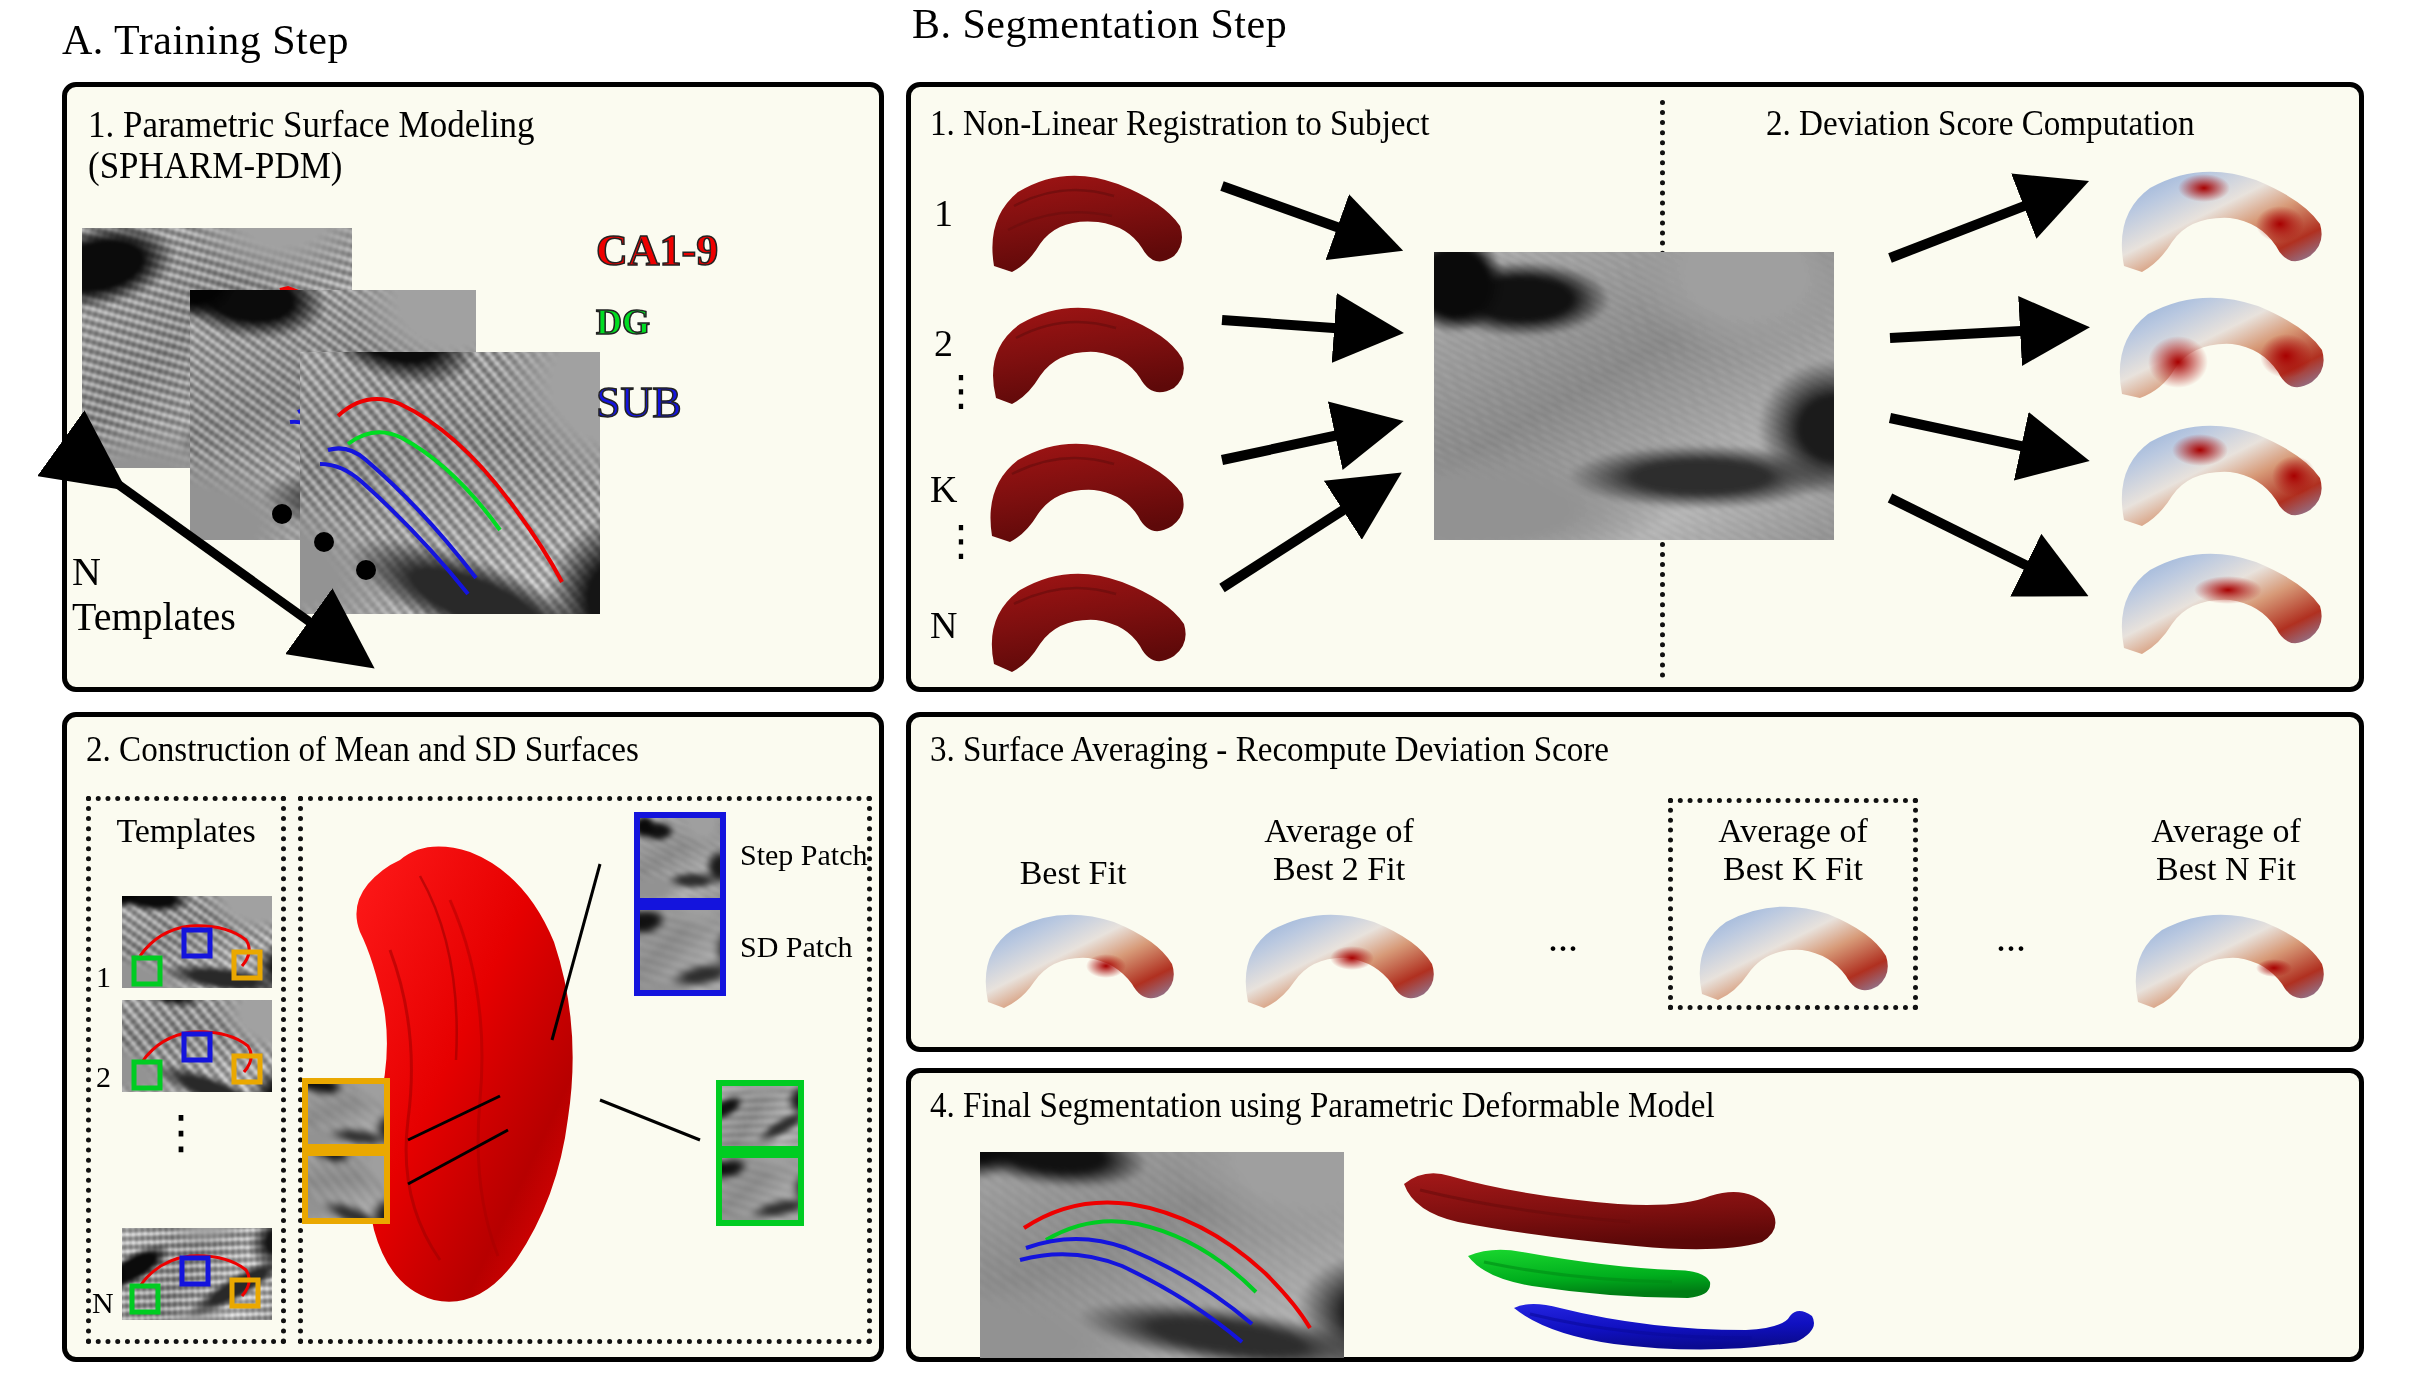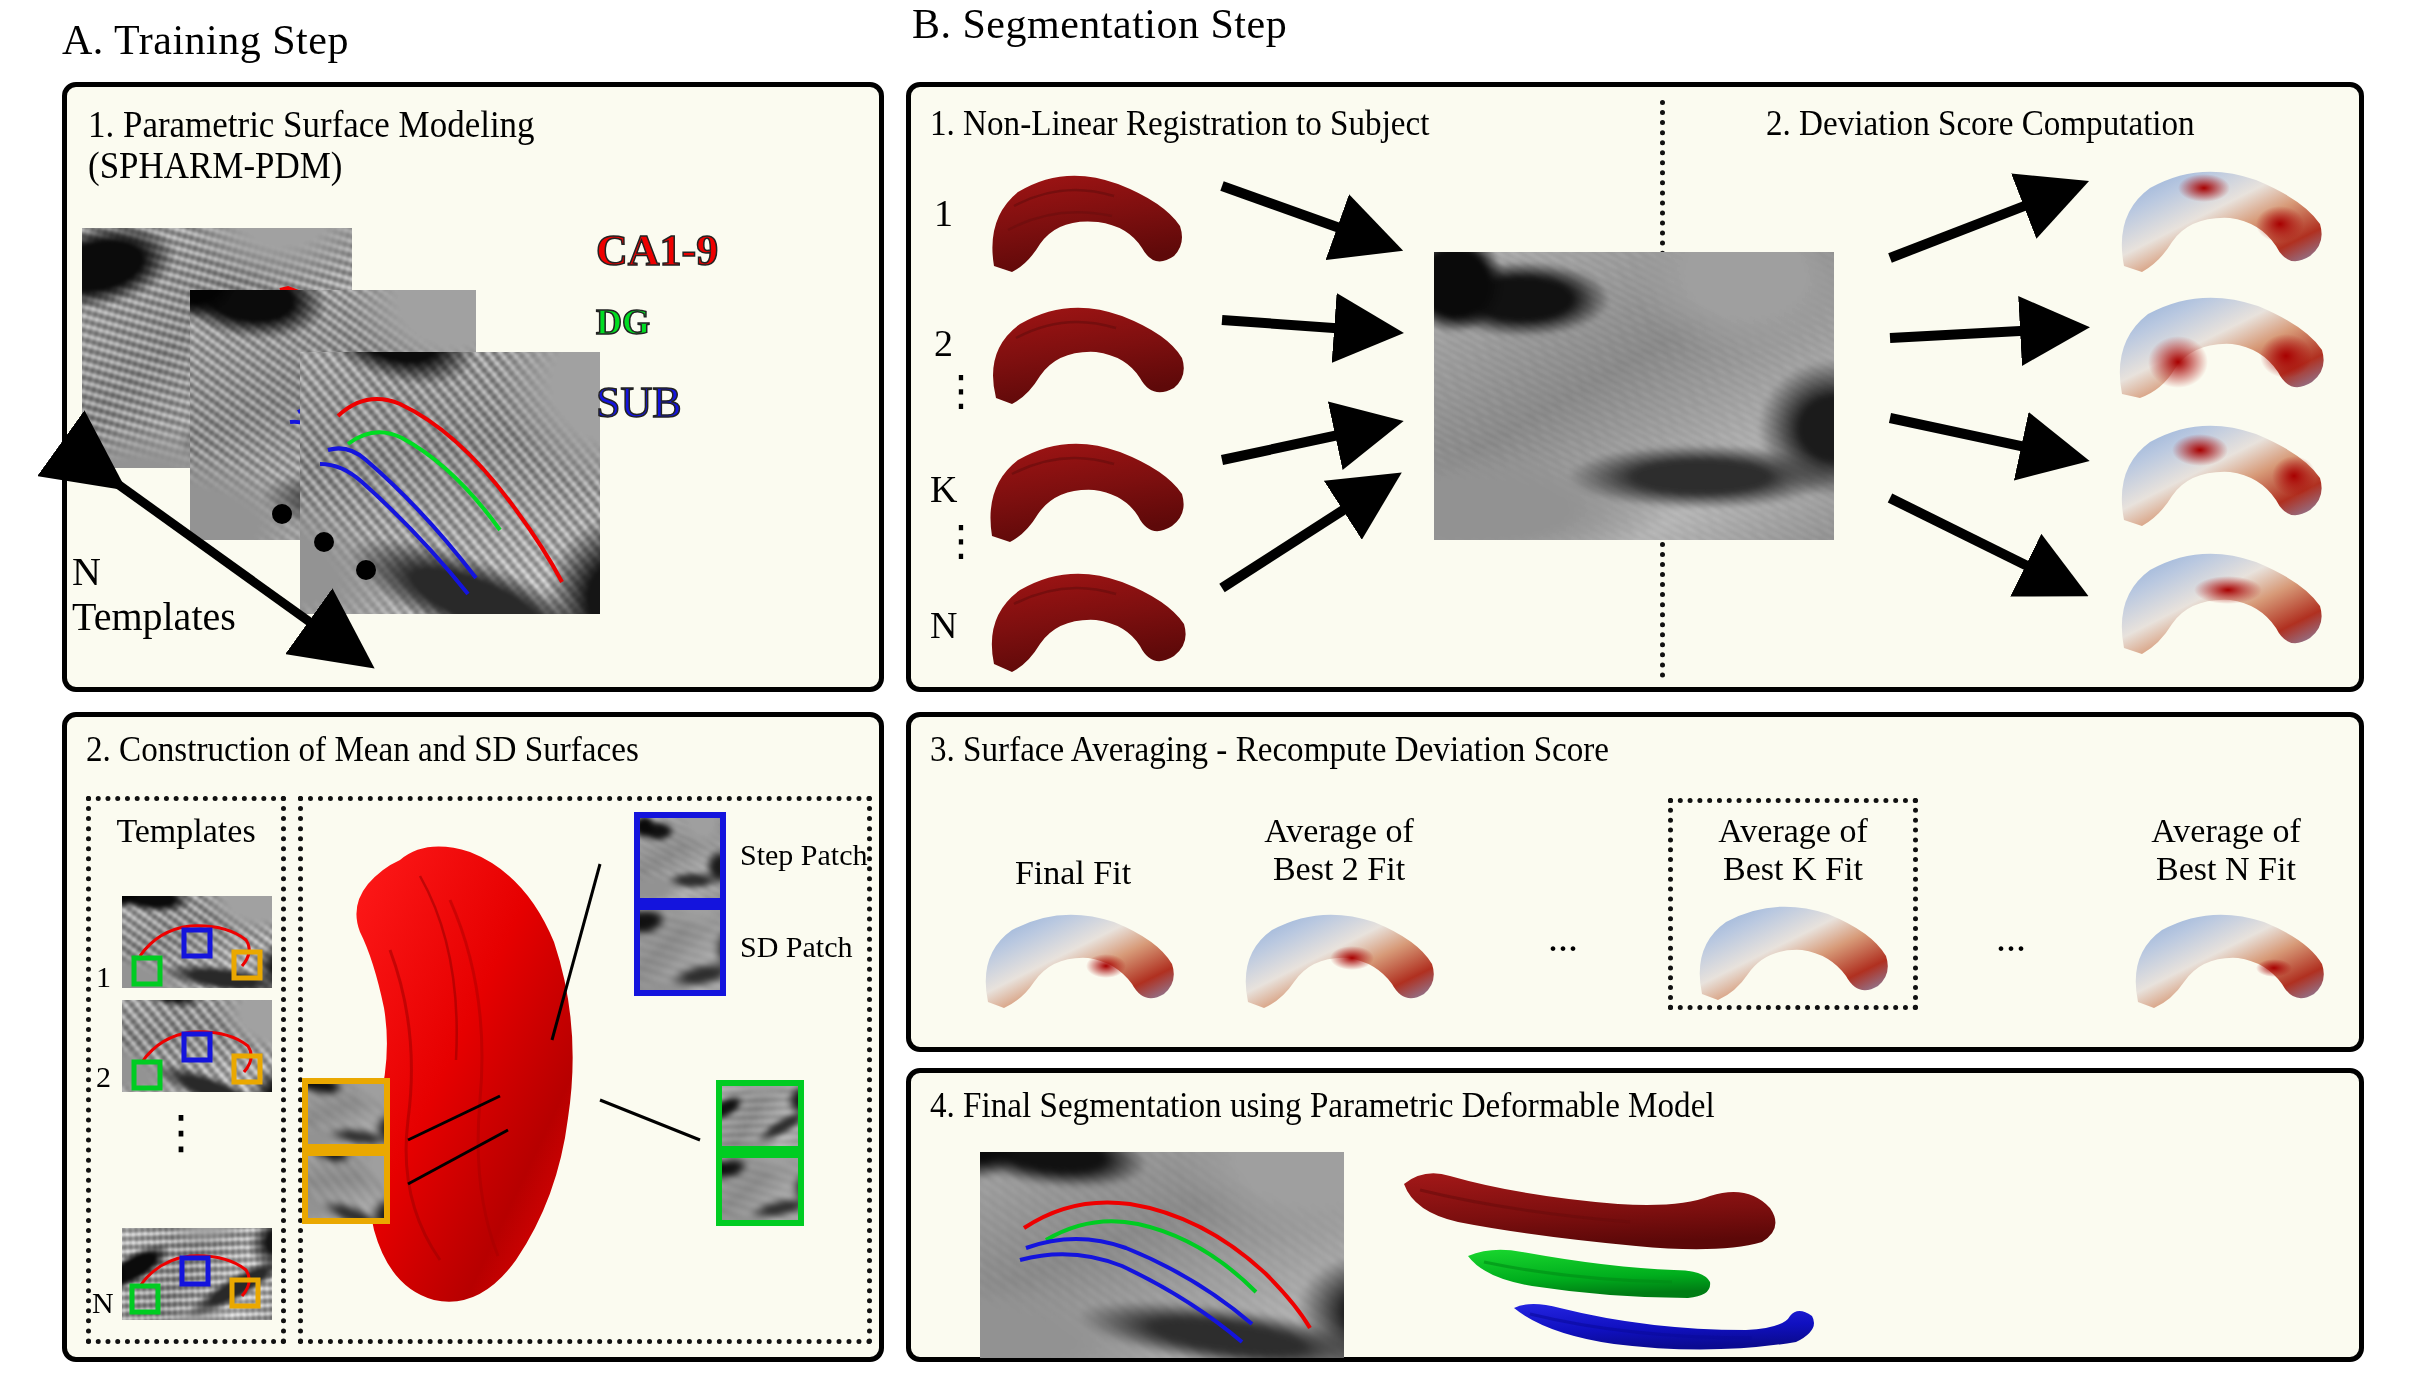--- a/index.html
+++ b/index.html
@@ -268,21 +268,21 @@
 </svg>
 <svg class="abs" style="left:2108px;top:548px;" width="230" height="118">
   <path d="M16,100 Q6,48 42,22 Q92,-6 148,14 Q196,34 212,58 Q218,78 202,90
            Q180,104 168,80 Q152,56 122,52 Q82,50 64,76 Q52,96 34,106 Z" fill="url(#dev)"></path>
   <ellipse cx="120" cy="42" rx="34" ry="14" fill="url(#hot1)"></ellipse>
 </svg>
 
 <div class="box" style="left:906px;top:712px;width:1458px;height:340px;"></div>
 <div class="box-title cond" style="left:930px;top:730px;font-size:36px;">3. Surface Averaging - Recompute Deviation Score</div>
 
-<div class="lbl" style="left:968px;top:854px;width:210px;font-size:34px;">Final Fit</div>
+<div class="lbl" style="left:968px;top:854px;width:210px;font-size:34px;">Best Fit</div>
 <div class="lbl" style="left:1224px;top:812px;width:230px;font-size:34px;">Average of
 Best 2 Fit</div>
 <div class="lbl" style="left:1518px;top:916px;width:90px;font-size:40px;">...</div>
 <div class="dotbox" style="left:1668px;top:798px;width:250px;height:212px;"></div>
 <div class="lbl" style="left:1668px;top:812px;width:250px;font-size:34px;">Average of
 Best K Fit</div>
 <div class="lbl" style="left:1966px;top:916px;width:90px;font-size:40px;">...</div>
 <div class="lbl" style="left:2106px;top:812px;width:240px;font-size:34px;">Average of
 Best N Fit</div>
 

